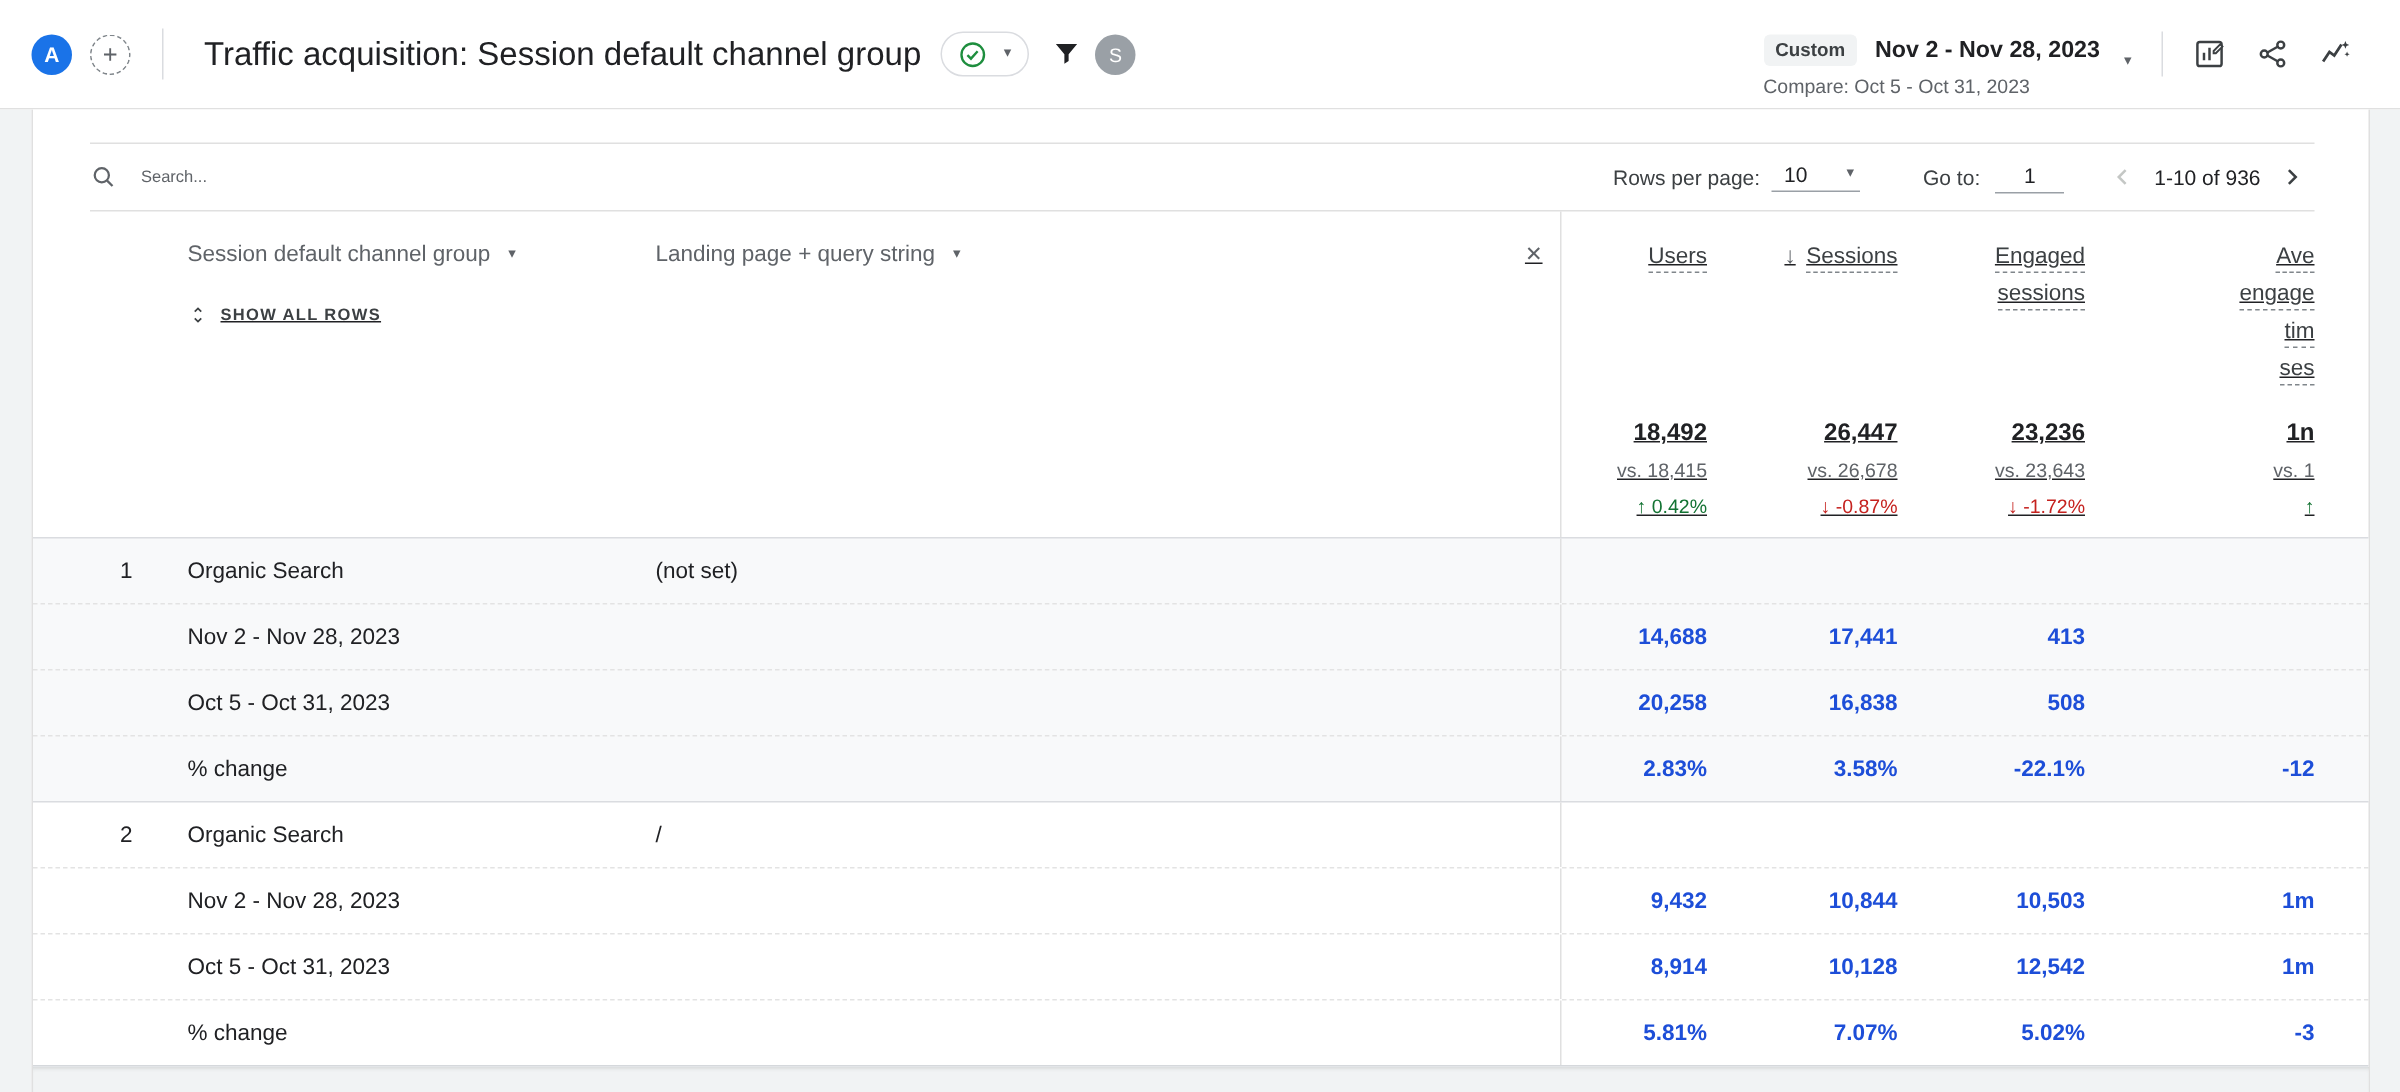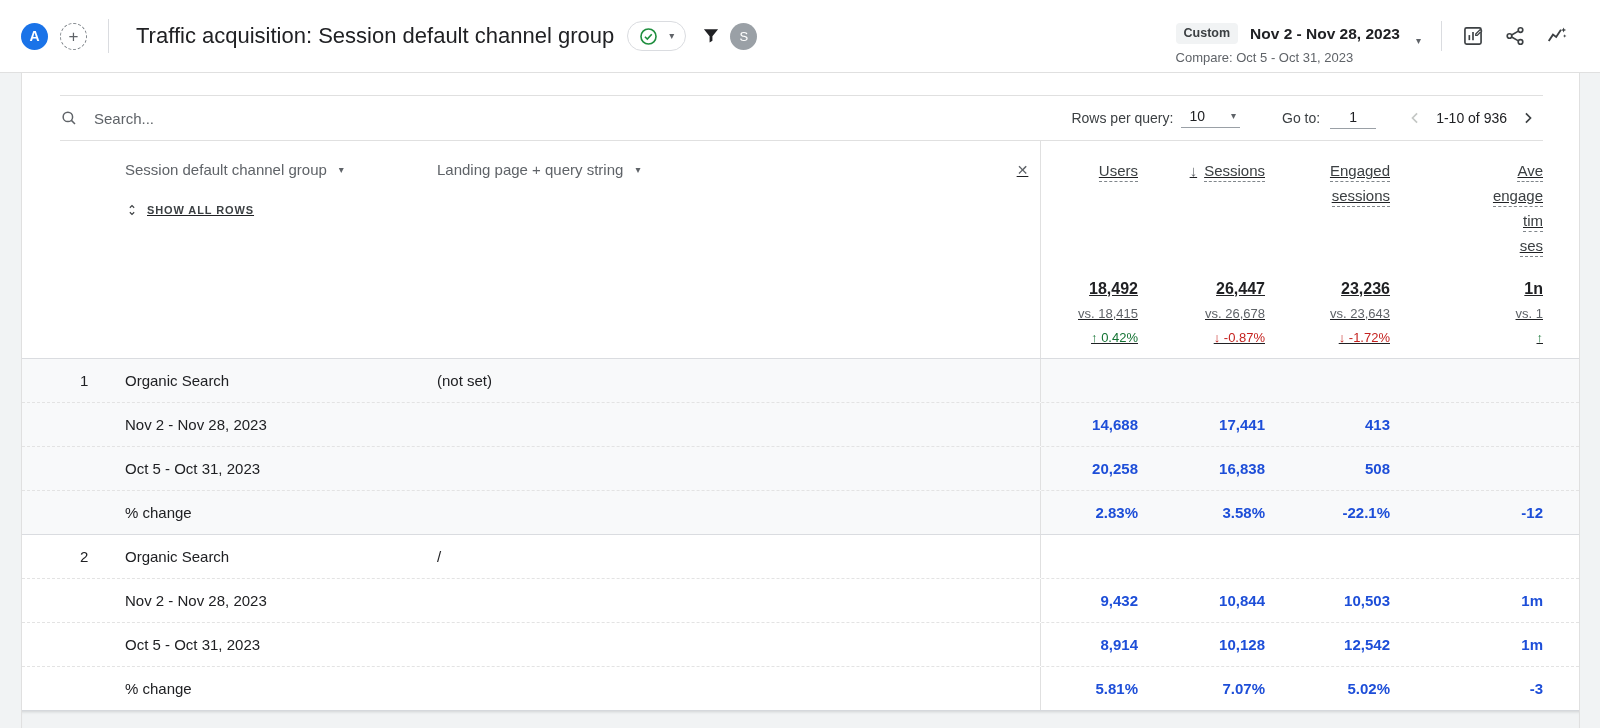--- a/index.html
+++ b/index.html
@@ -54,21 +54,21 @@
     margin-left:21px; width:1559px; background:#fff;
     border-left:1px solid #e0e0e0; border-right:1px solid #e0e0e0;
     padding:22px 36px 0 38px; display:flex; flex-direction:column;
   }
   
   .searchrow {
     height:46px; flex:0 0 auto; border-top:1px solid #e0e0e0; border-bottom:1px solid #e0e0e0;
     display:flex; align-items:center;
   }
   .search-input {
-    border:none; outline:none; font-size:15px; color:#202124; width:320px;
+    border:none; outline:none; font-size:11px; color:#202124; width:320px;
     margin-left:14px; font-family:"Liberation Sans", sans-serif; background:transparent;
   }
   .search-input::placeholder { color:#5f6368; }
   .pager { margin-left:auto; display:flex; align-items:center; font-size:14px; color:#3c4043; }
   .pager-label { color:#3c4043; }
   .rpp { display:flex; align-items:center; border-bottom:1px solid #9aa0a6; padding:0 4px 3px 8px; margin-left:8px; cursor:pointer; }
   .rpp-value { font-size:14px; color:#202124; margin-right:26px; }
   .goto-wrap { margin-left:42px; display:flex; align-items:center; }
   .goto-input {
     width:46px; border:none; border-bottom:1px solid #9aa0a6; outline:none; text-align:center;
@@ -185,21 +185,21 @@
 
     <div class="searchrow">
       <span>
         <svg width="18" height="18" viewBox="0 0 24 24">
           <circle cx="10.5" cy="10.5" r="6.3" fill="none" stroke="#5f6368" stroke-width="2"></circle>
           <line x1="15.2" y1="15.2" x2="20" y2="20" stroke="#5f6368" stroke-width="2"></line>
         </svg>
       </span>
       <input class="search-input" type="text" placeholder="Search..." style="">
       <div class="pager">
-        <span class="pager-label">Rows per query:</span>
+        <span class="pager-label">Rows per page:</span>
         <span class="rpp">
           <span class="rpp-value">10</span>
           <span class="caret">▾</span>
         </span>
         <span class="goto-wrap">
           <span class="pager-label">Go to:</span>
           <input class="goto-input" type="text" value="1" style="">
         </span>
         <span class="chev first">
           <svg width="20" height="20" viewBox="0 0 24 24">

